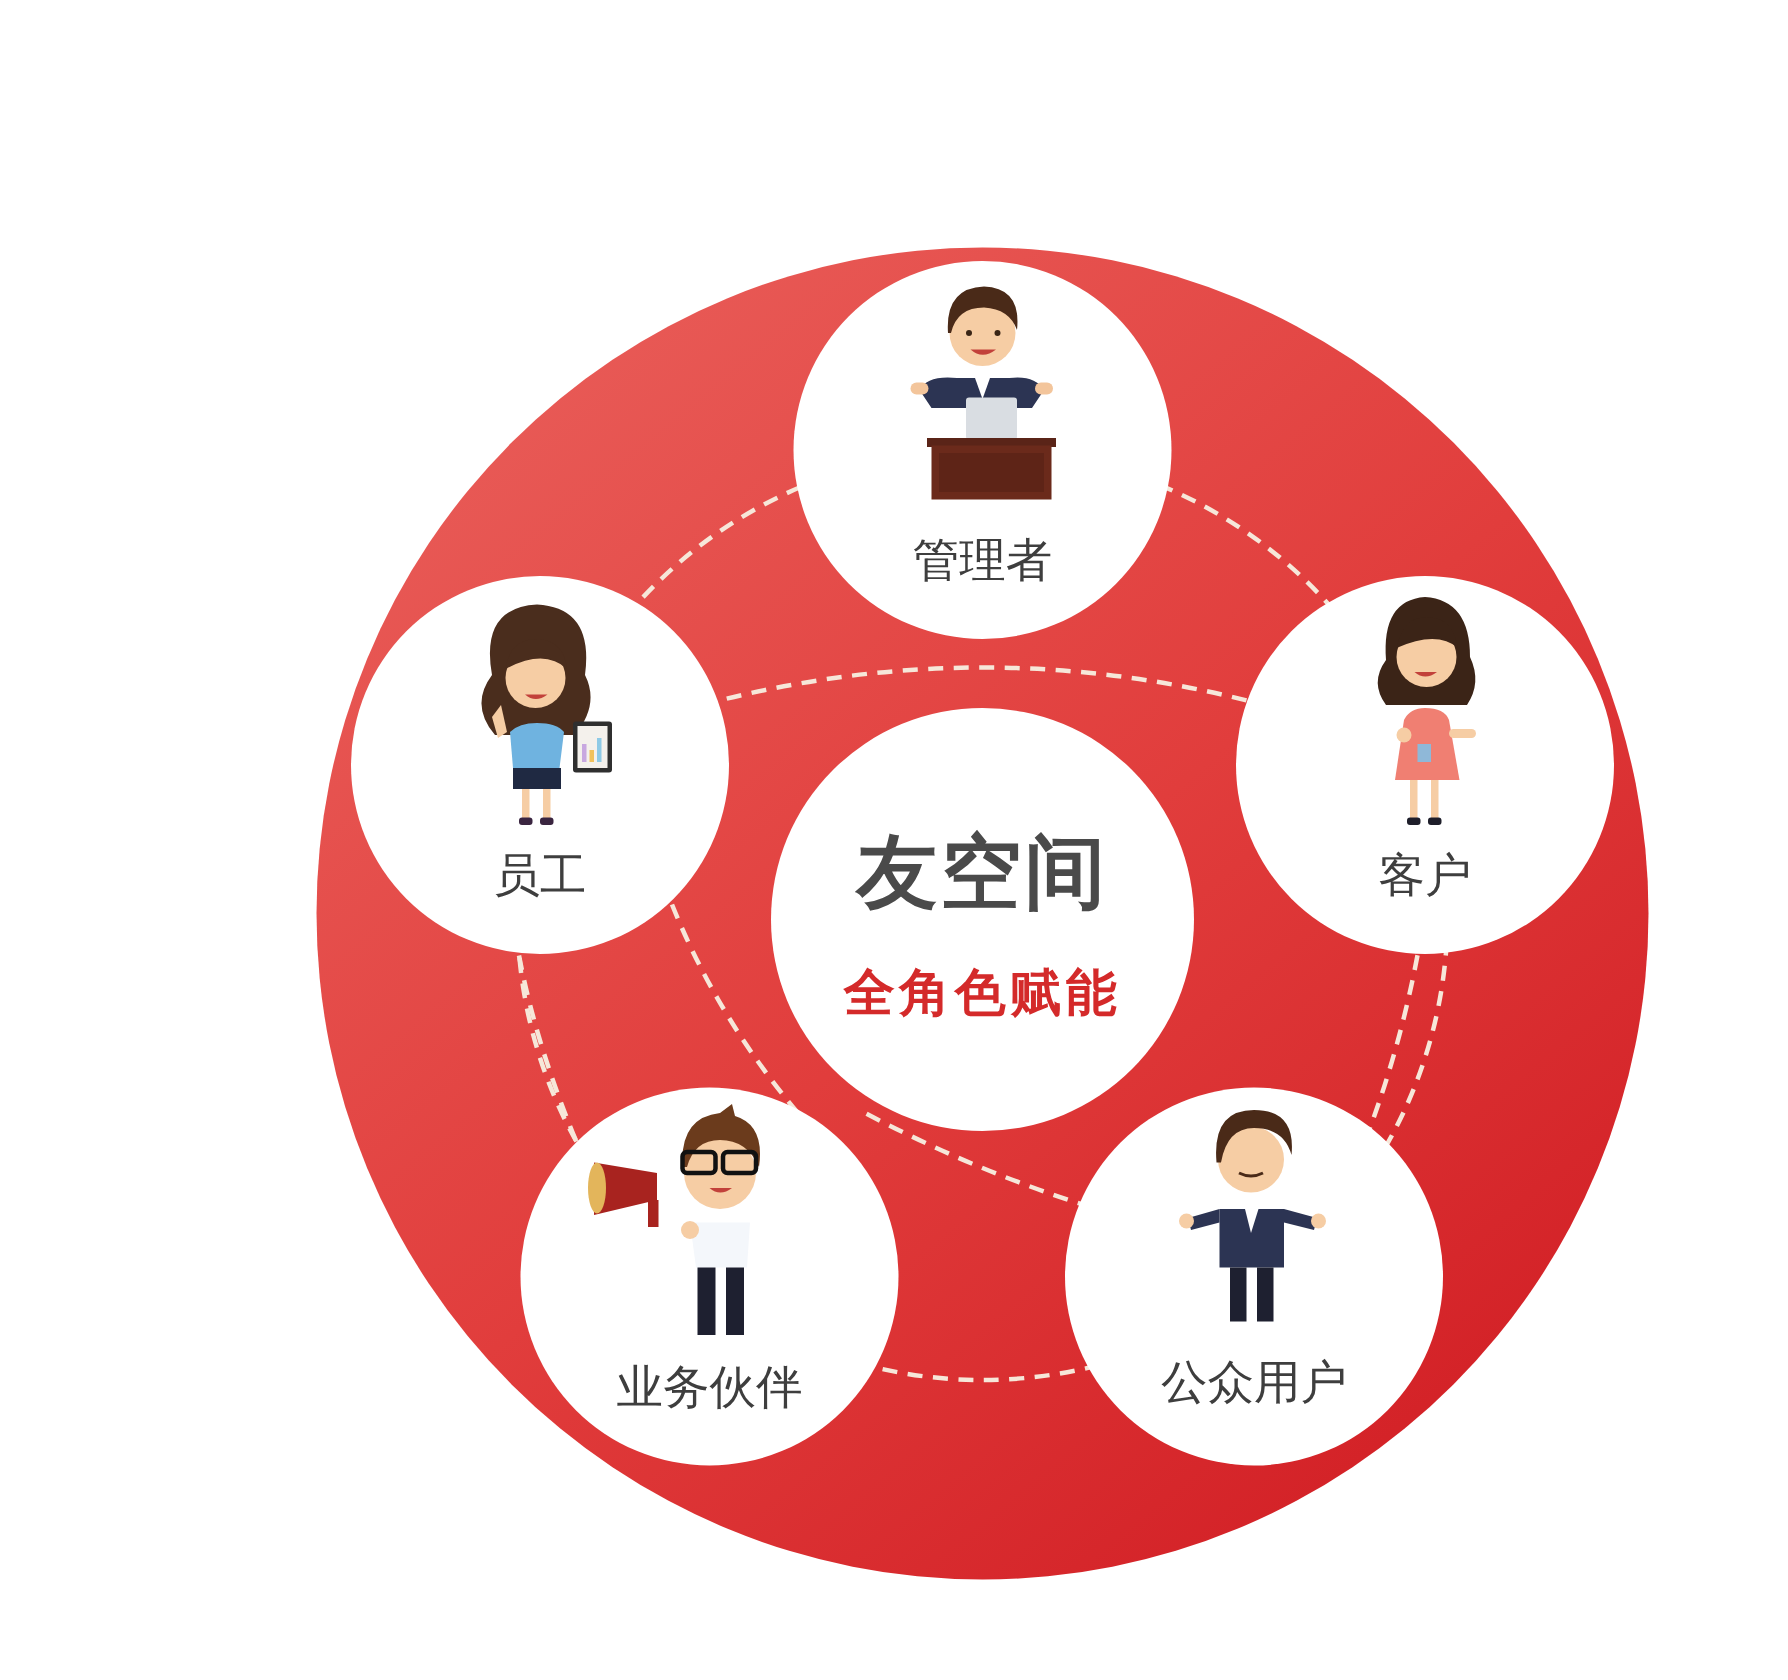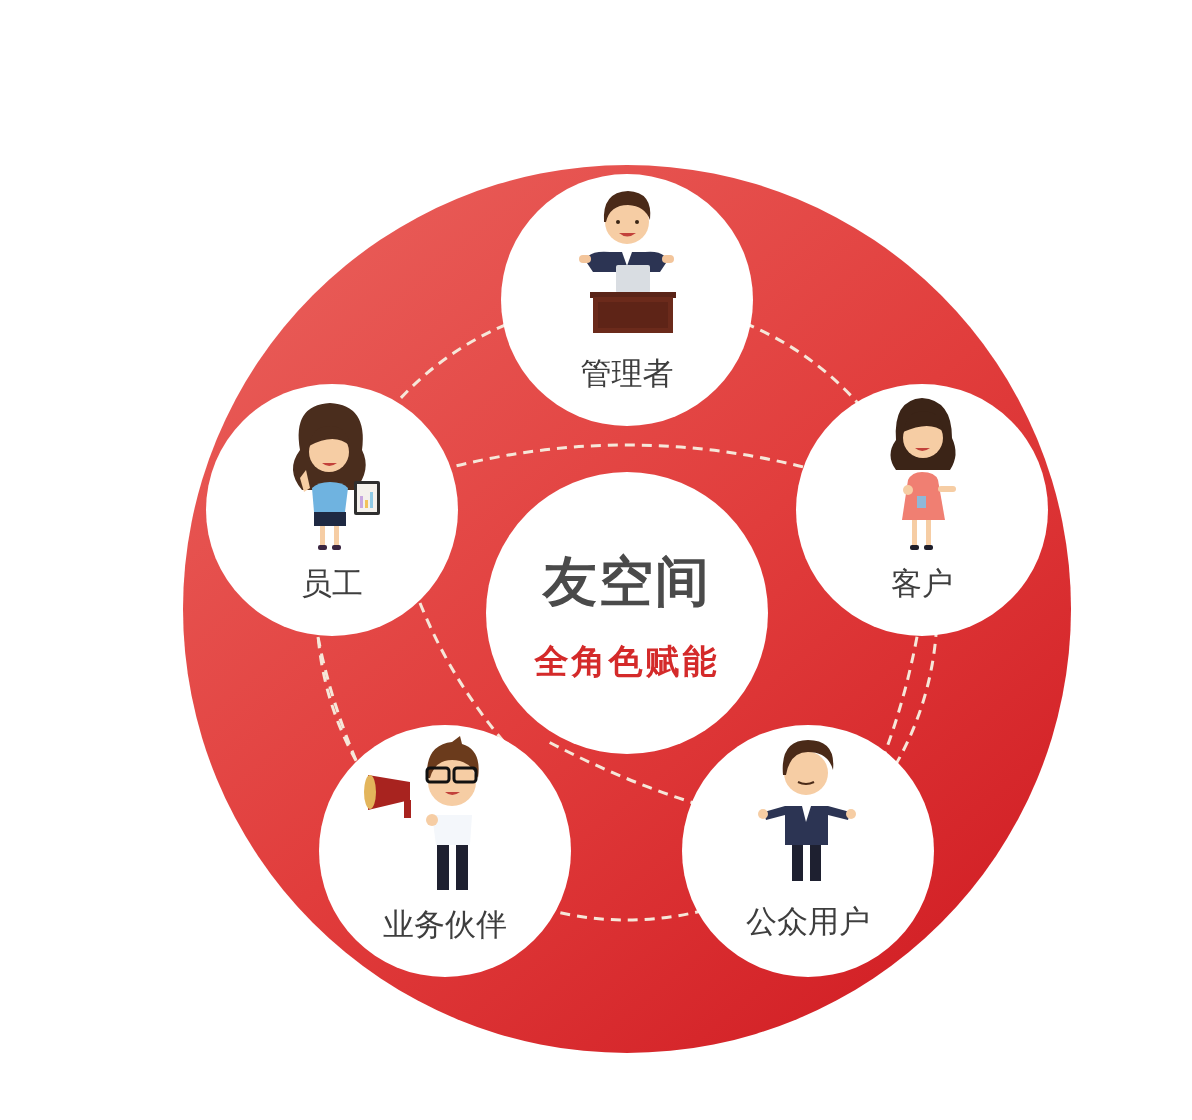--- a/index.html
+++ b/index.html
@@ -1,18 +1,18 @@
 <!DOCTYPE html>
 <html><head>
 <meta charset="utf-8">
 <style>
   html, body { margin: 0; padding: 0; background: #ffffff; }
   body { width: 1192px; height: 1120px; position: relative; overflow: hidden;
          font-family: "DejaVu Sans", "Liberation Sans", sans-serif; }
-  #stage { position: absolute; left: 0; top: 0; width: 1056px; height: 1120px; }
+  #stage { position: absolute; left: 0; top: 0; width: 1056px; height: 1120px; padding-left: 28px; }
 </style>
 </head>
 <body>
 
 <div id="stage">
   <svg width="1192" height="1120" viewBox="0 0 1192 1120">
     <defs>
       <linearGradient id="redGrad" x1="0.15" y1="0.1" x2="0.85" y2="0.95">
         <stop offset="0" stop-color="#e85a56"></stop>
         <stop offset="0.5" stop-color="#e13d3c"></stop>

